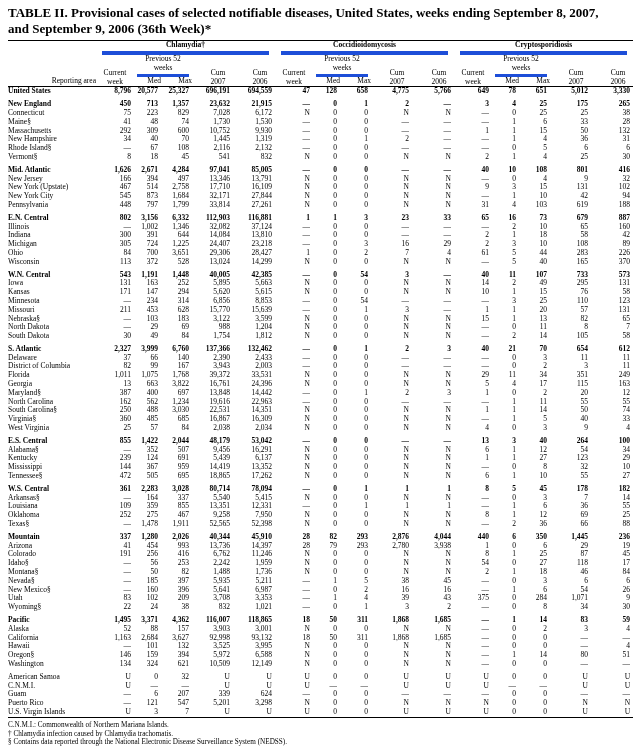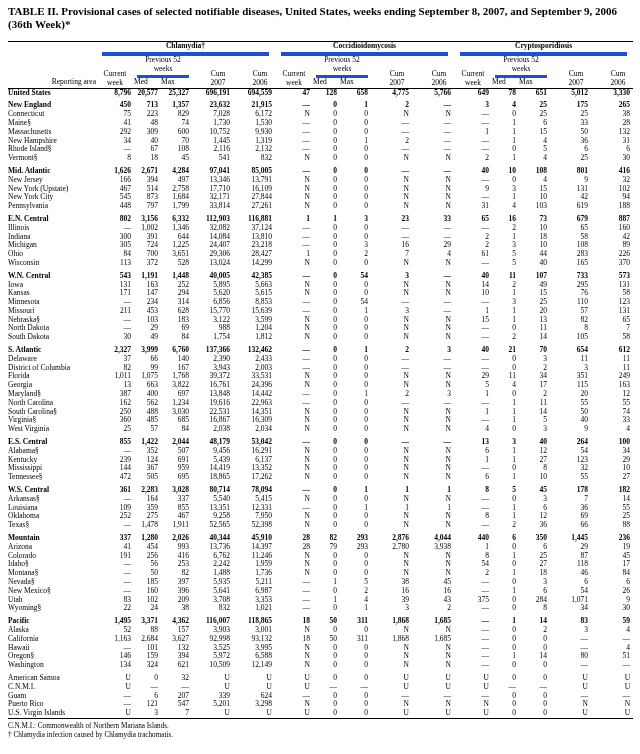--- a/index.html
+++ b/index.html
@@ -5,22 +5,22 @@
   * { box-sizing: border-box; }
   html, body { margin: 0; padding: 0; }
   body {
     width: 640px; height: 754px;
     background: #ffffff; color: #000000;
     font-family: "Liberation Serif", serif;
     overflow: hidden;
   }
   .page { padding: 5px 8px 0 8px; }
   .title {
-    font-size: 11px; font-weight: 700; line-height: 1.2;
-    max-width: 612px; margin: 0 0 10px 0;
+    font-size: 13px; font-weight: 700; line-height: 1.2;
+    max-width: 612px; margin: 0 0 4px 0;
   }
   table {
     border-collapse: collapse; table-layout: fixed;
     width: 625px;
     border-top: 1.5px solid #000;
     border-bottom: 1.5px solid #000;
   }
   thead { border-bottom: 1px solid #000; }
   th {
     font-weight: 400; font-size: 7.5px; line-height: 8.8px;
@@ -32,21 +32,21 @@
     margin: 0 6px; padding-bottom: 1px;
     white-space: nowrap;
   }
   .prev-line {
     text-align: center; border-bottom: 3px solid #1d4ed8;
     margin: 0 3px; white-space: normal; padding-bottom: 1px;
   }
   .area-h { text-align: right; vertical-align: bottom; padding-bottom: 1px; }
   th.cw div { width: 32px; margin: 0 auto; text-align: center; white-space: normal; }
   th.cum div { width: 24px; margin: 0 3px 0 auto; text-align: center; white-space: normal; }
-  th.mm { text-align: left; padding-bottom: 1px; }
+  th.mm { text-align: right; padding-bottom: 1px; }
   td {
     font-size: 7.5px; line-height: 8.8px; padding: 0;
     white-space: nowrap; overflow: hidden;
   }
   td.num { text-align: right; padding-right: 3px; }
   td.area { text-align: left; padding-right: 2px; }
   tr.bold td { font-weight: 700; }
   tr.spacer td { height: 4px; line-height: 4px; }
   .footnotes { margin-top: 3px; font-size: 7.2px; line-height: 8.8px; max-width: 624px; }
   .footnotes div { white-space: normal; }
@@ -1373,15 +1373,16 @@
           <td class="num">0</td>
           <td class="num">U</td>
           <td class="num">U</td>
         </tr>
       </tbody>
   </table>
 
   <div class="footnotes">
     <div>C.N.M.I.: Commonwealth of Northern Mariana Islands.</div>
     <div>† Chlamydia infection caused by Chlamydia trachomatis.</div>
+    <div>§ Contains data reported through the National Electronic Disease Surveillance System (NEDSS).</div>
   </div>
 
 </div>
 
 </body></html>

